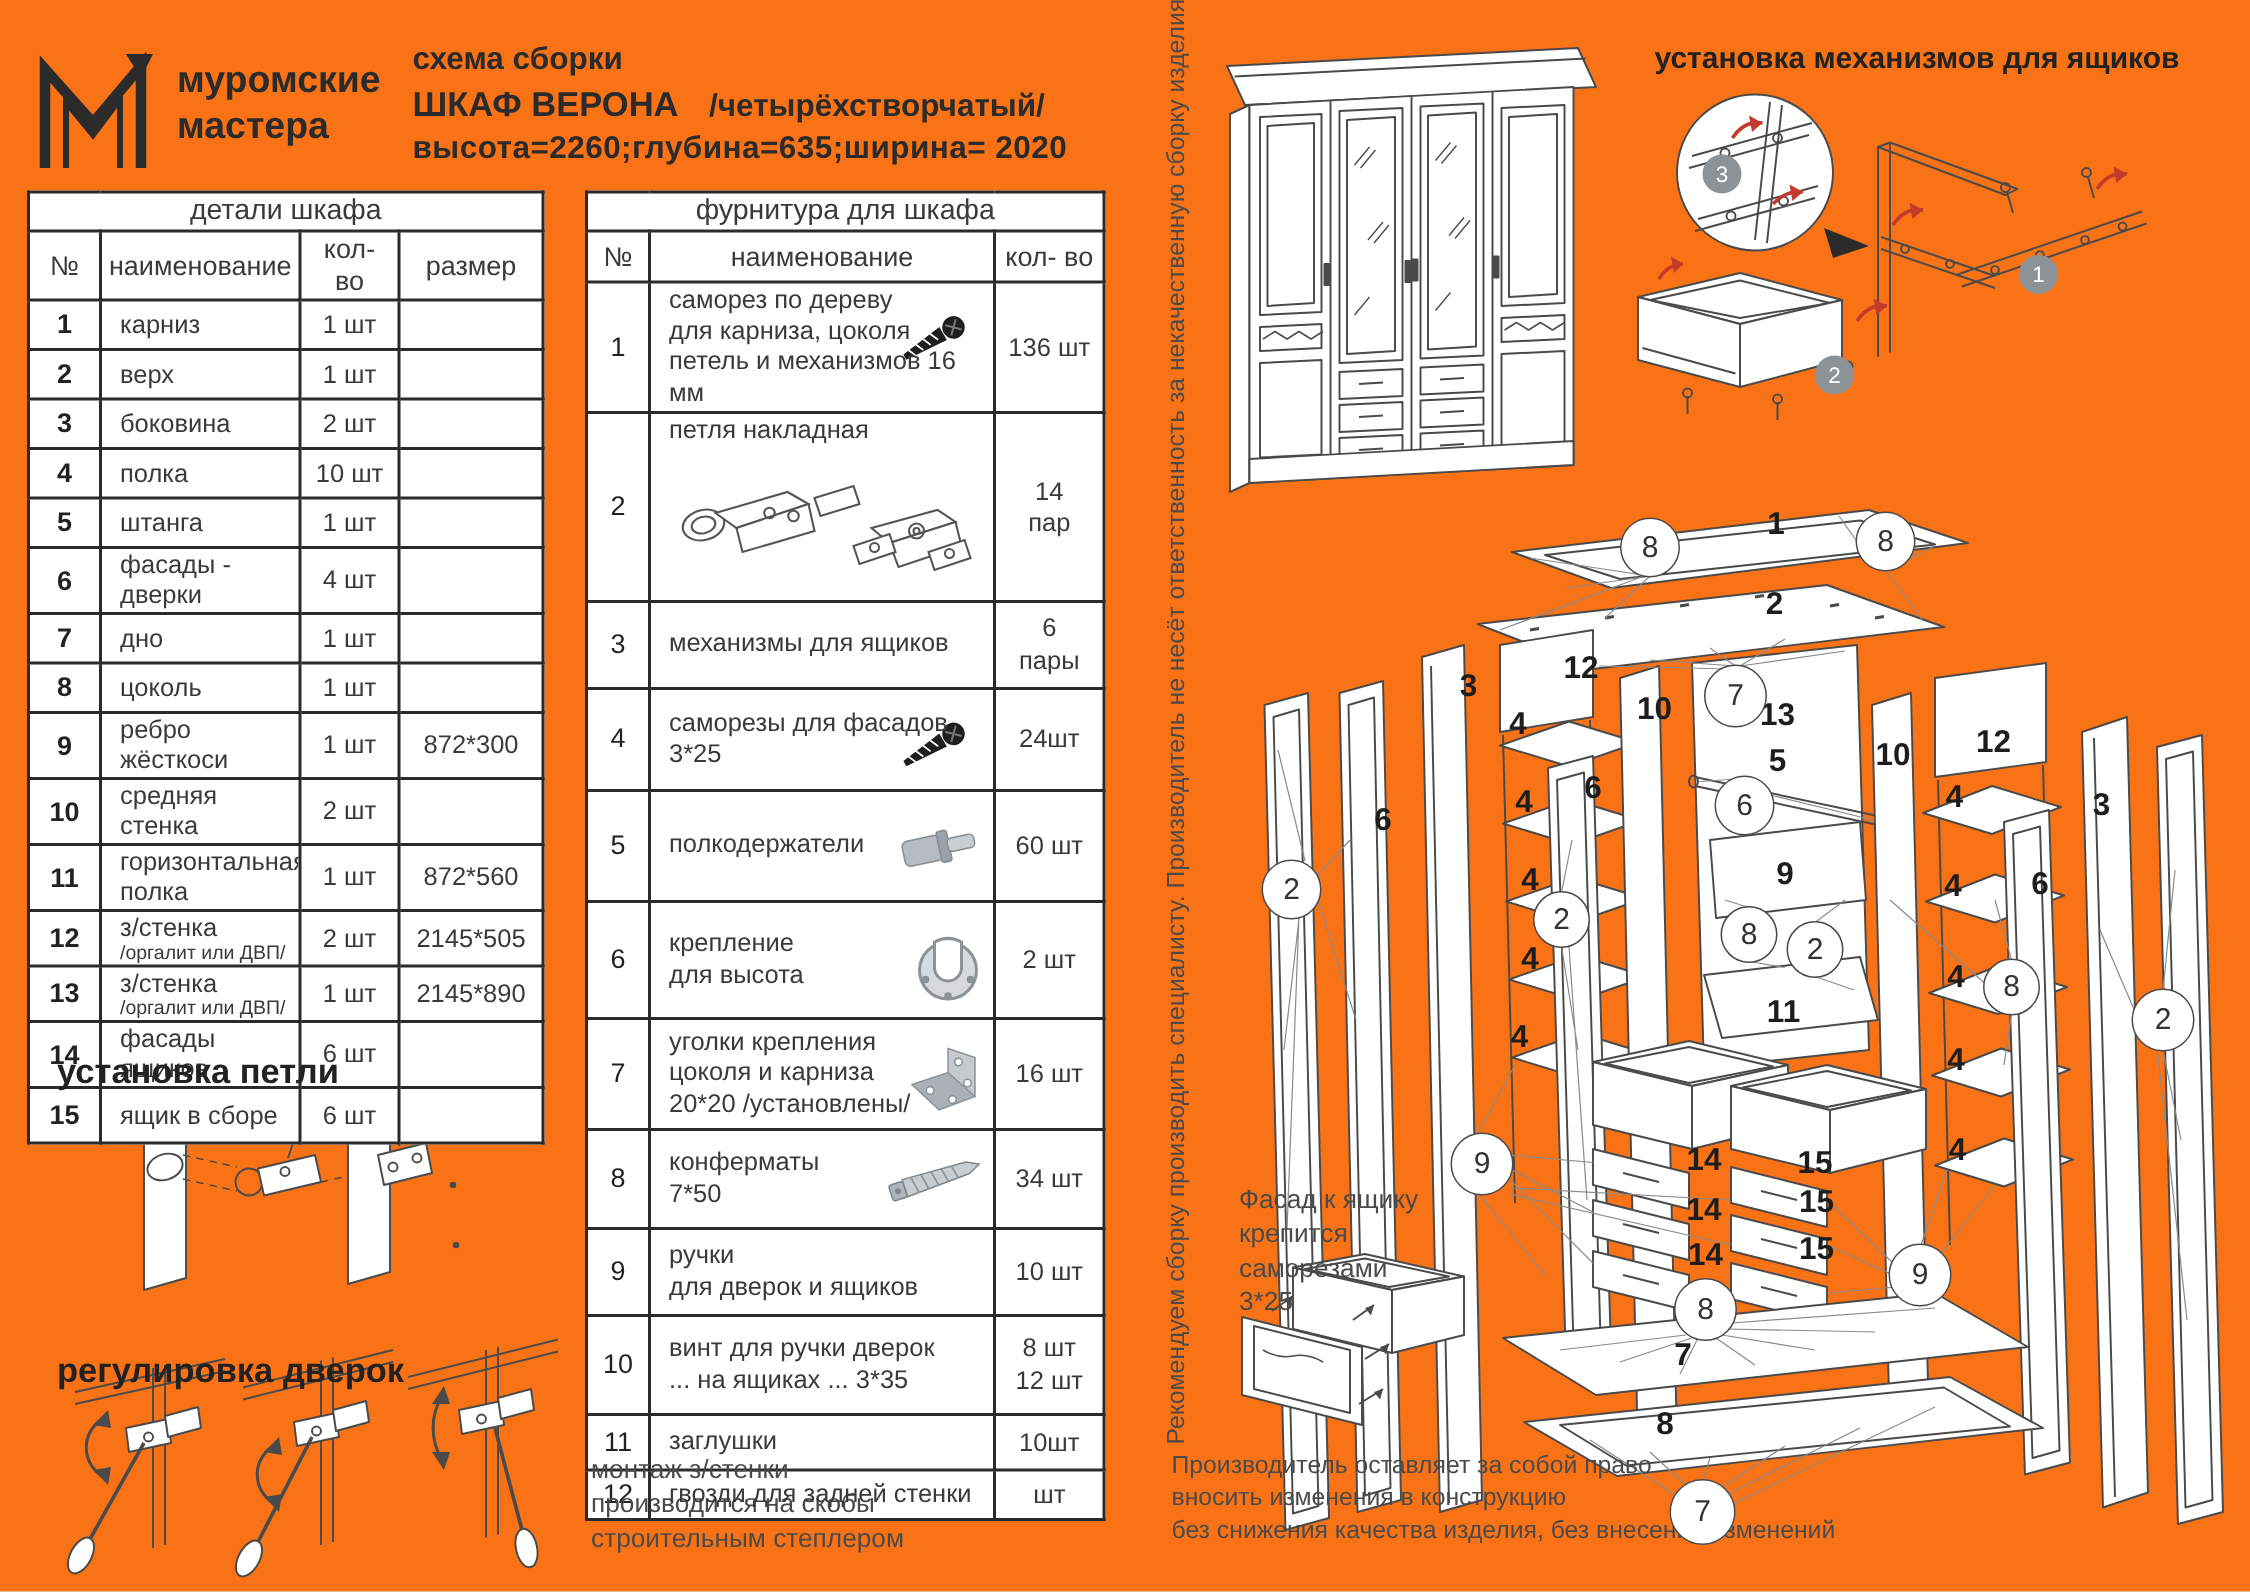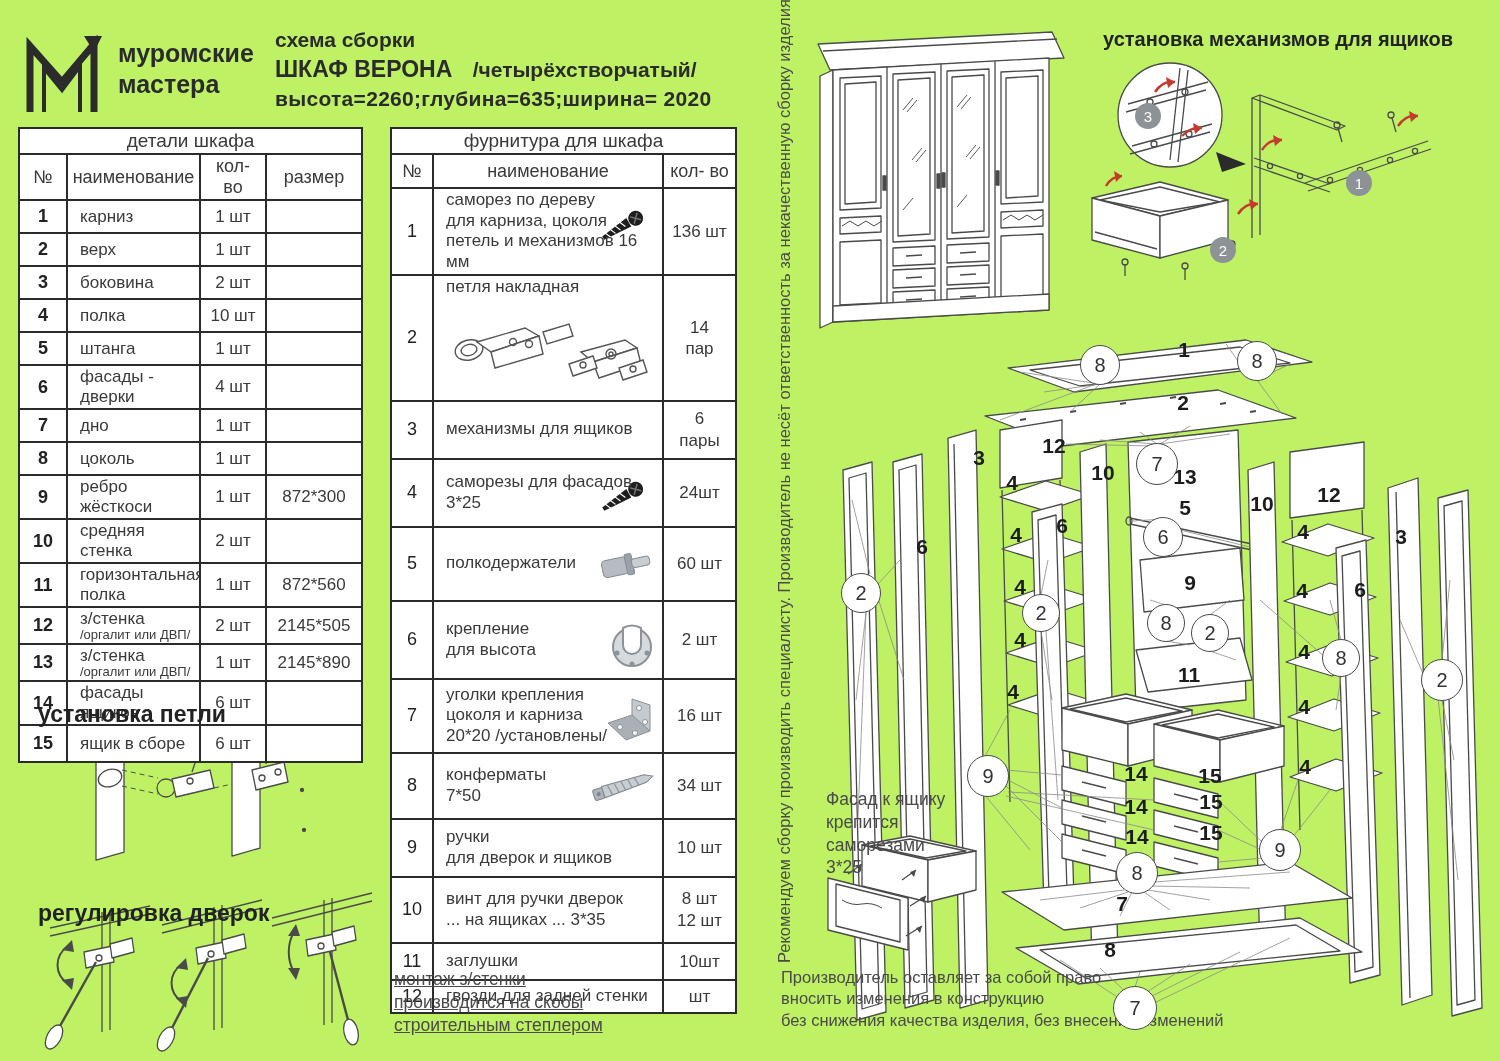--- a/index.html
+++ b/index.html
@@ -1,16 +1,16 @@
 <!DOCTYPE html>
 <html><head>
 <meta charset="utf-8">
 <style>
   html,body{margin:0;padding:0;background:#e8e8e8;}
-  .page{position:relative;width:1500px;height:1061px;background:#bef264;overflow:hidden;
+  .page{position:relative;width:1500px;height:1061px;background:#f97316;overflow:hidden;
         font-family:"Liberation Sans",sans-serif;color:#2e2e2e;}
   
   .brand{position:absolute;left:22px;top:30px;display:flex;gap:14px;align-items:flex-start;}
   .brand-text{font-size:25px;font-weight:bold;color:#2b2b2b;line-height:1.25;padding-top:8px;}
   .title-block{position:absolute;left:275px;top:28px;font-weight:bold;color:#2b2b2b;}
   .title-l1{font-size:21px;}
   .title-l2{font-size:23px;margin-top:4px;}
   .title-l2 .sub{font-size:21px;margin-left:14px;}
   .title-l3{font-size:21px;margin-top:4px;letter-spacing:0.3px;}
   
@@ -28,21 +28,21 @@
   
   .hw-namecell{position:relative;}
   .hw-lines{position:relative;z-index:2;line-height:1.22;}
   .hw-icon{position:absolute;right:2px;z-index:1;}
   .hw-icon-center{text-align:center;margin-top:4px;}
   .hw-qty{line-height:1.25;}
   
   .sec-head{position:absolute;font-weight:bold;color:#222;}
   .note{position:absolute;left:394px;top:968px;display:flex;gap:10px;}
   .note-label{font-size:20px;color:#4a4a4a;letter-spacing:1px;}
-  .note-lines{font-size:17.5px;color:#4a4a4a;line-height:1.3;text-decoration:underline;}
+  .note-lines{font-size:17.5px;color:#4a4a4a;line-height:1.3;}
   .vertical-warning{position:absolute;left:775px;top:963px;width:880px;
      transform:rotate(-90deg);transform-origin:left top;
      font-size:16.5px;color:#4a4a4a;white-space:nowrap;}
   .facade-note{position:absolute;left:826px;top:788px;font-size:17.5px;color:#4a4a4a;line-height:1.3;}
   .disclaimer{position:absolute;left:781px;top:967px;font-size:16.5px;color:#4a4a4a;line-height:1.3;}
   
   .label-layer{position:absolute;left:0;top:0;width:1500px;height:1061px;pointer-events:none;}
   .xlabel{position:absolute;transform:translate(-50%,-50%);font-weight:bold;font-size:21px;color:#1d1d1d;white-space:nowrap;}
   .xlabel.circled{font-weight:normal;font-size:20px;color:#333;background:#fff;
      border:1.7px solid #4a4a4a;border-radius:50%;

